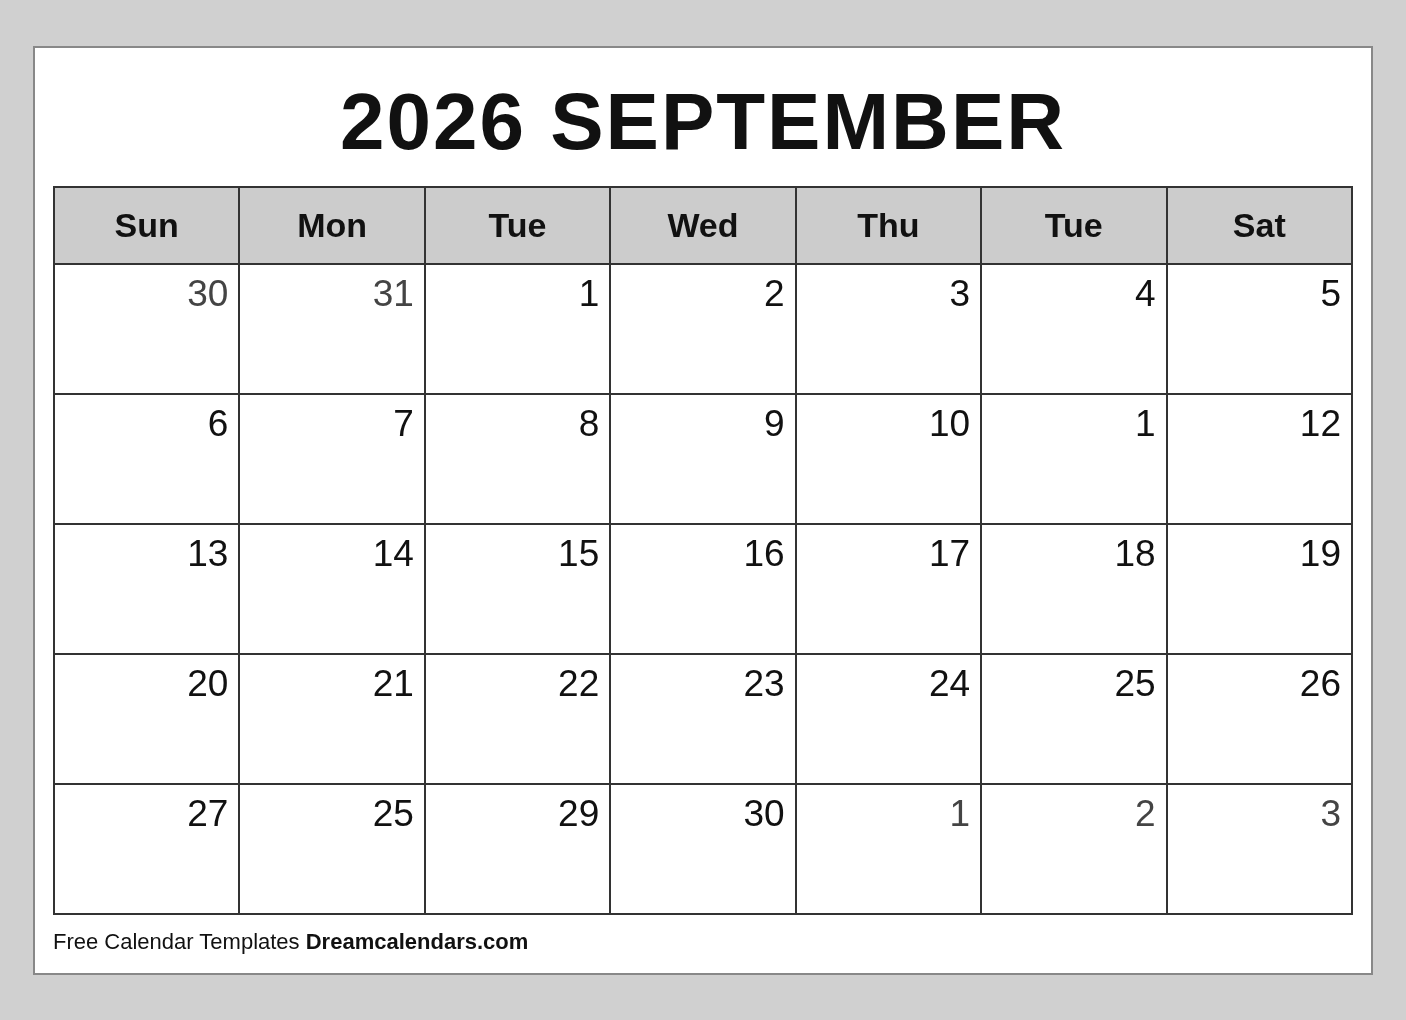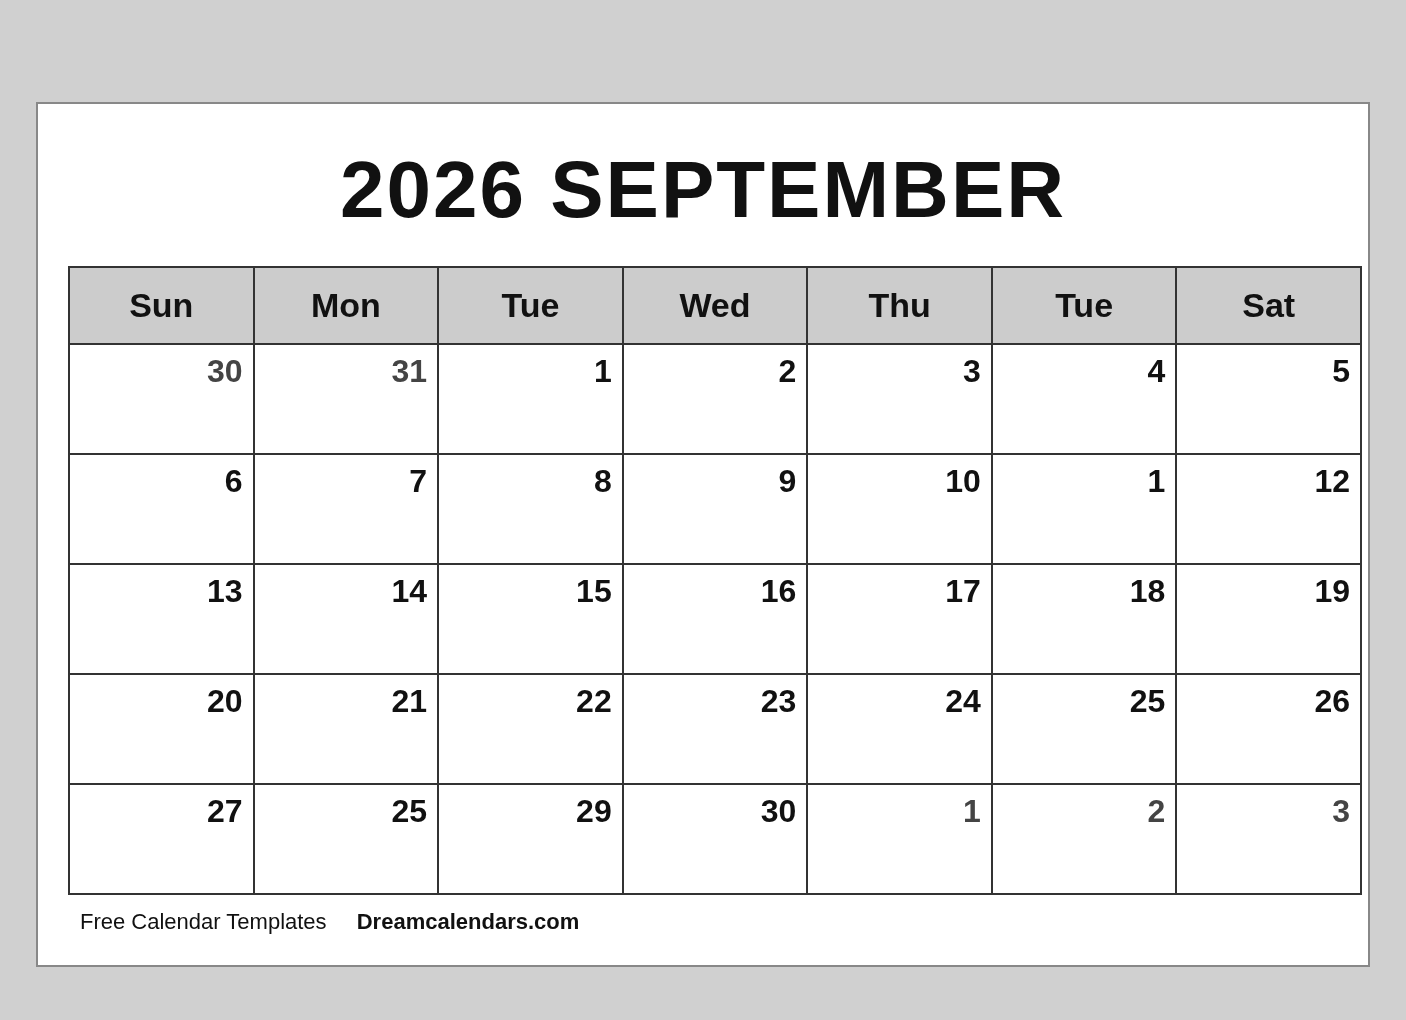--- a/index.html
+++ b/index.html
@@ -1,16 +1,16 @@
 <!DOCTYPE html>
 <html><head>
   <meta charset="utf-8">
   <style>
     * {
-      margin: 12px;
+      margin: 0;
       padding: 0;
       box-sizing: border-box;
     }
 
     body {
       background: #d0d0d0;
       display: flex;
       justify-content: center;
       align-items: center;
       min-height: 100vh;
@@ -48,23 +48,23 @@
       font-weight: bold;
       padding: 18px 8px;
       font-family: Arial, sans-serif;
       color: #111;
     }
 
     .calendar-table td {
       border: 2px solid #333;
       vertical-align: top;
       padding: 8px 10px;
-      height: 110px;
-      font-size: 32px;
-      font-weight: bold;
+      height: 130px;
+      font-size: 37px;
+      font-weight: normal;
       color: #111;
       text-align: right;
     }
 
     .calendar-table td.outside-month {
       color: #444;
     }
 
     .footer {
       text-align: left;

